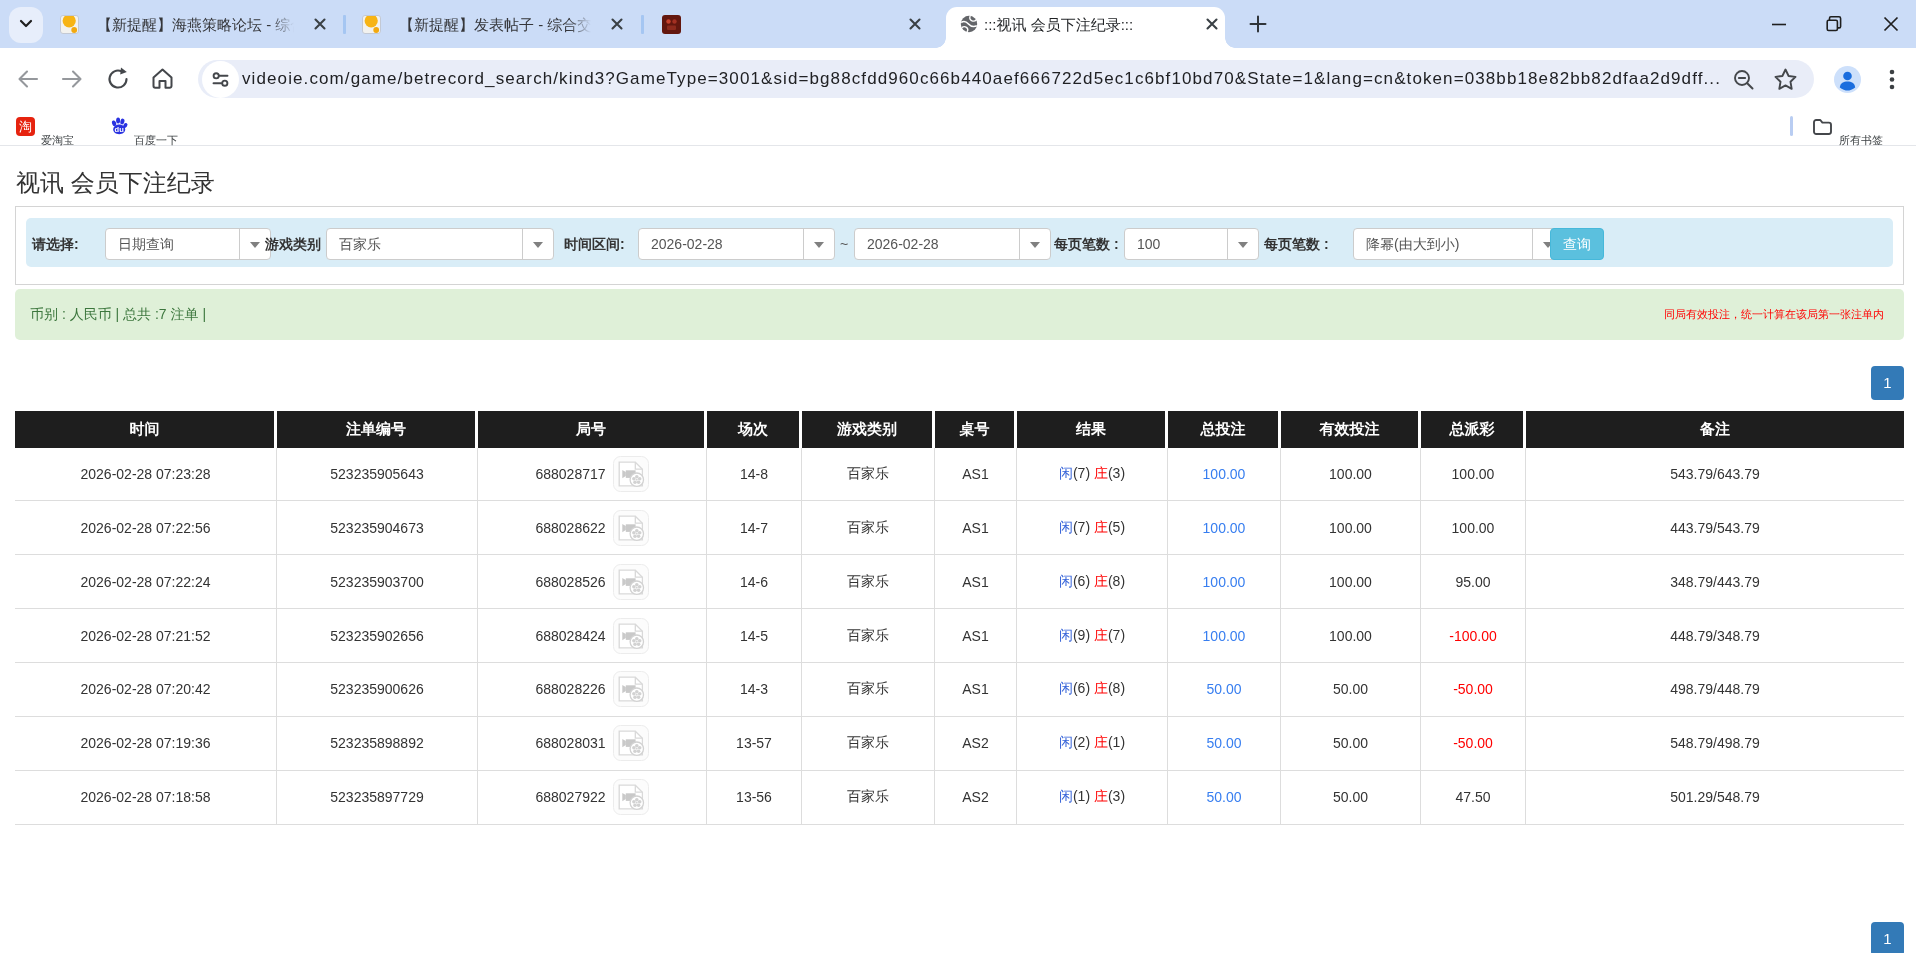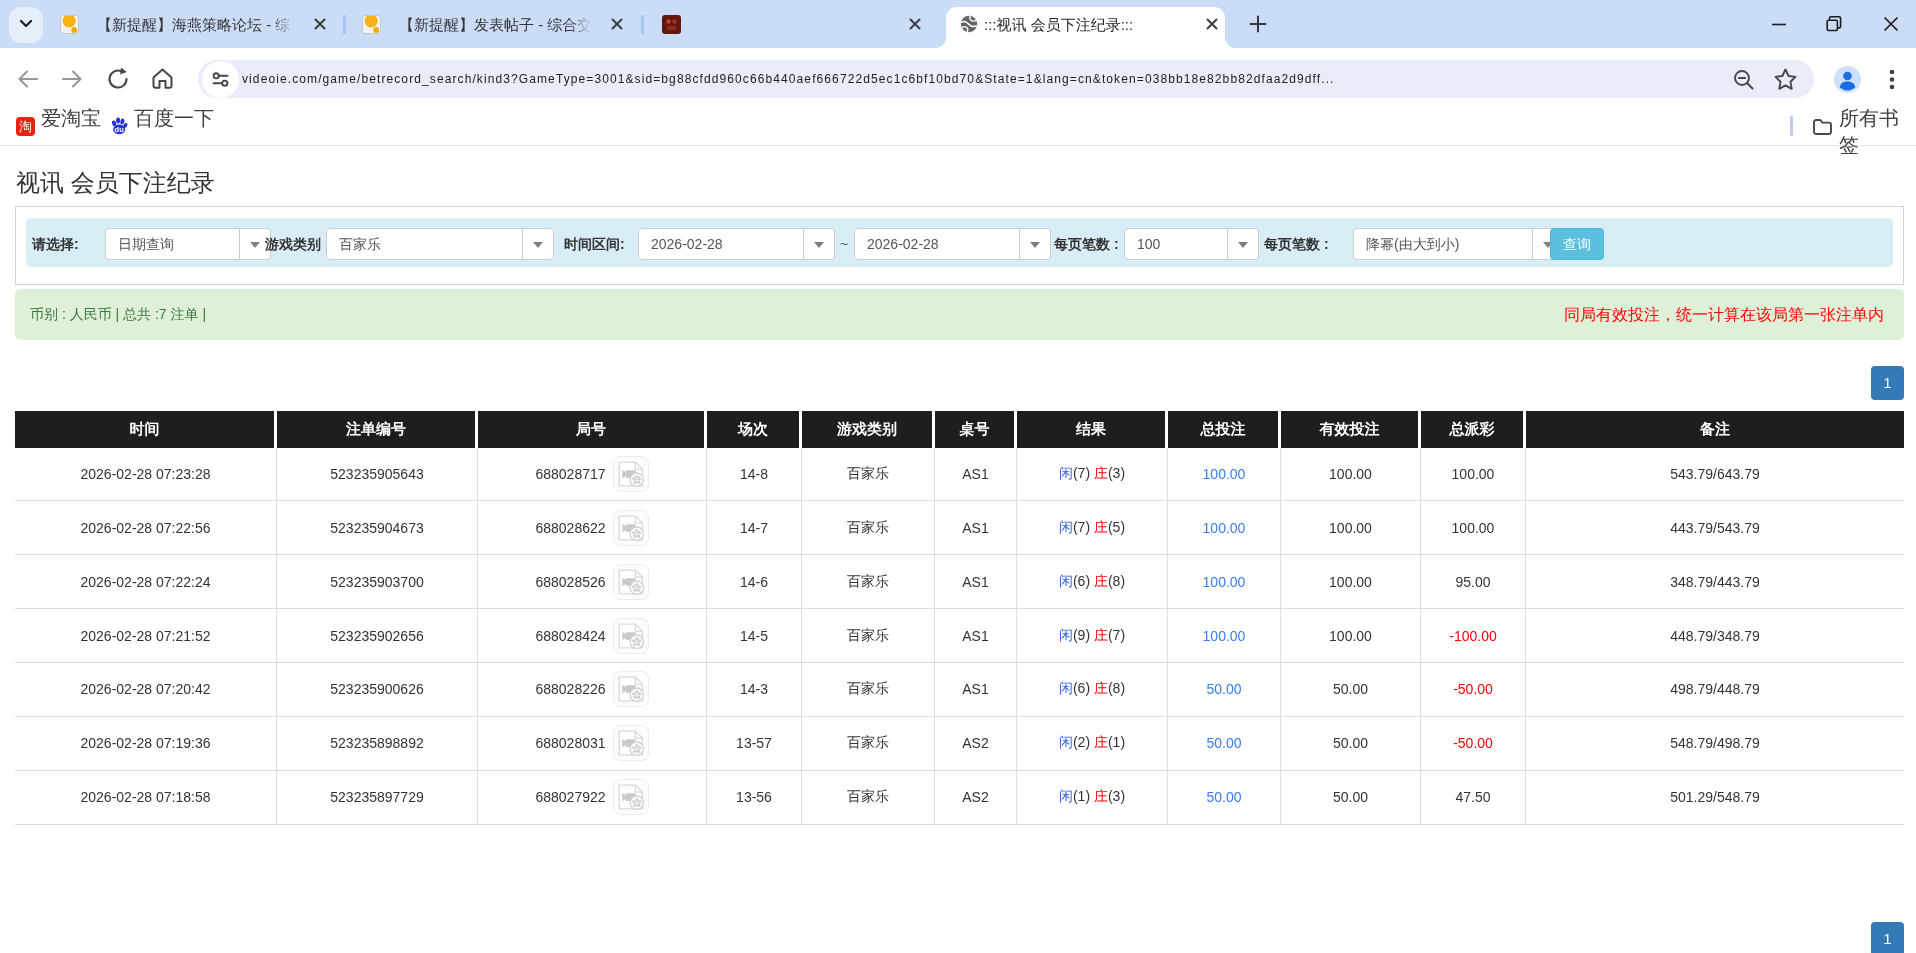--- a/index.html
+++ b/index.html
@@ -8,38 +8,38 @@
 
 #tabstrip { position:absolute; left:0; top:0; width:1916px; height:48px; background:#cbdcf7; }
 #chev { position:absolute; left:9px; top:7px; width:34px; height:36px; border-radius:12px; background:#e7eefb; }
 .tabtitle { position:absolute; top:16px; height:18px; font-size:15px; color:#35363a; white-space:nowrap; overflow:hidden; -webkit-mask-image:linear-gradient(to right,#000 86%,transparent 97%); }
 .tabx { position:absolute; top:17px; width:14px; height:14px; }
 .tabsep { position:absolute; top:15px; width:2.5px; height:19px; background:#a5c6f2; border-radius:1px; }
 #activetab { position:absolute; left:946px; top:7px; width:279px; height:41px; background:#fff; border-radius:11px 11px 0 0; }
 #toolbar { position:absolute; left:0; top:48px; width:1916px; height:60px; background:#fff; border-radius:10px 10px 0 0; }
 #pill { position:absolute; left:198px; top:60px; width:1616px; height:38px; border-radius:19px; background:#e9edf8; }
 #pillcirc { position:absolute; left:202px; top:61px; width:37px; height:37px; border-radius:50%; background:#fff; }
-#url { position:absolute; left:242px; top:60px; width:1480px; height:38px; line-height:38px; font-size:12px; letter-spacing:1.1px; color:#202124; white-space:nowrap; overflow:hidden; }
+#url { position:absolute; left:242px; top:60px; width:1480px; height:38px; line-height:38px; font-size:17px; letter-spacing:1.1px; color:#202124; white-space:nowrap; overflow:hidden; }
 #bookbar { position:absolute; left:0; top:108px; width:1916px; height:37px; background:#fff; }
 #hairline { position:absolute; left:0; top:145px; width:1916px; height:1px; background:#e4e6ea; }
-.bktext { position:absolute; top:105px; font-size:20px; color:#3c4043; }
+.bktext { position:absolute; top:133px; font-size:11px; color:#3c4043; }
 #taoicon { position:absolute; left:16px; top:117px; width:19px; height:19px; border-radius:4px; background:#e6230f; color:#fff; font-size:13px; line-height:19px; text-align:center; }
 
 #title { position:absolute; left:16px; top:167px; font-size:24px; color:#333; }
 #panel { position:absolute; left:15px; top:206px; width:1889px; height:79px; background:#fff; border:1px solid #d4d4d4; }
 #bluebar { position:absolute; left:26px; top:218px; width:1867px; height:49px; background:#d9edf7; border-radius:5px; }
 .flabel { position:absolute; top:228px; height:32px; line-height:32px; font-size:14px; font-weight:bold; color:#333; white-space:nowrap; }
 .sel { position:absolute; top:228px; height:32px; background:#fff; border:1px solid #ccc; border-radius:4px; font-size:14px; color:#555; line-height:30px; }
 .sel .txt { position:absolute; left:12px; top:0; white-space:nowrap; }
 .sel .arr { position:absolute; right:0; top:0; width:31px; height:30px; border-left:1px solid #ccc; }
 .sel .arr:after { content:""; position:absolute; left:50%; top:50%; margin:-2px 0 0 -5px; border:5px solid transparent; border-top:6px solid #808080; }
 #qbtn { position:absolute; left:1550px; top:228px; width:54px; height:32px; background:#5bc0de; border:1px solid #46b8da; border-radius:4px; color:#fff; font-size:14px; text-align:center; line-height:30px; }
 #greenbar { position:absolute; left:15px; top:289px; width:1889px; height:51px; background:#dff0d8; border-radius:5px; }
 #gtext { position:absolute; left:30px; top:289px; height:51px; line-height:51px; font-size:14px; color:#3c763d; }
-#rtext { position:absolute; right:32px; top:289px; height:51px; line-height:51px; font-size:16px; color:#f00; }
+#rtext { position:absolute; right:32px; top:289px; height:51px; line-height:51px; font-size:11px; color:#f00; }
 .pag { position:absolute; left:1871px; width:33px; height:34px; background:#337ab7; border-radius:4px; color:#fff; font-size:15px; text-align:center; line-height:34px; }
 
 #tbl { position:absolute; left:15px; top:411px; width:1889px; border-collapse:separate; border-spacing:0; table-layout:fixed; }
 #tbl th { height:36.5px; background:#1e1e1e; color:#fff; font-size:15px; font-weight:bold; border-right:3px solid #fff; }
 #tbl th:last-child { border-right:none; }
 #tbl td { height:53.88px; background:#fff; color:#333; font-size:14px; text-align:center; border-right:1px solid #ddd; border-bottom:1px solid #ddd; }
 #tbl td:last-child { border-right:none; }
 #tbl tr.sub td, #tbl tr.tot td { background:#9b9b9b; color:#fff; font-weight:bold; border-right:3px solid #fff; border-bottom:none; height:35.5px; }
 #tbl tr.sub td:last-child, #tbl tr.tot td:last-child { border-right:none; }
 #tbl tr.tot td { border-top:2.5px solid #fff; height:36.5px; }

